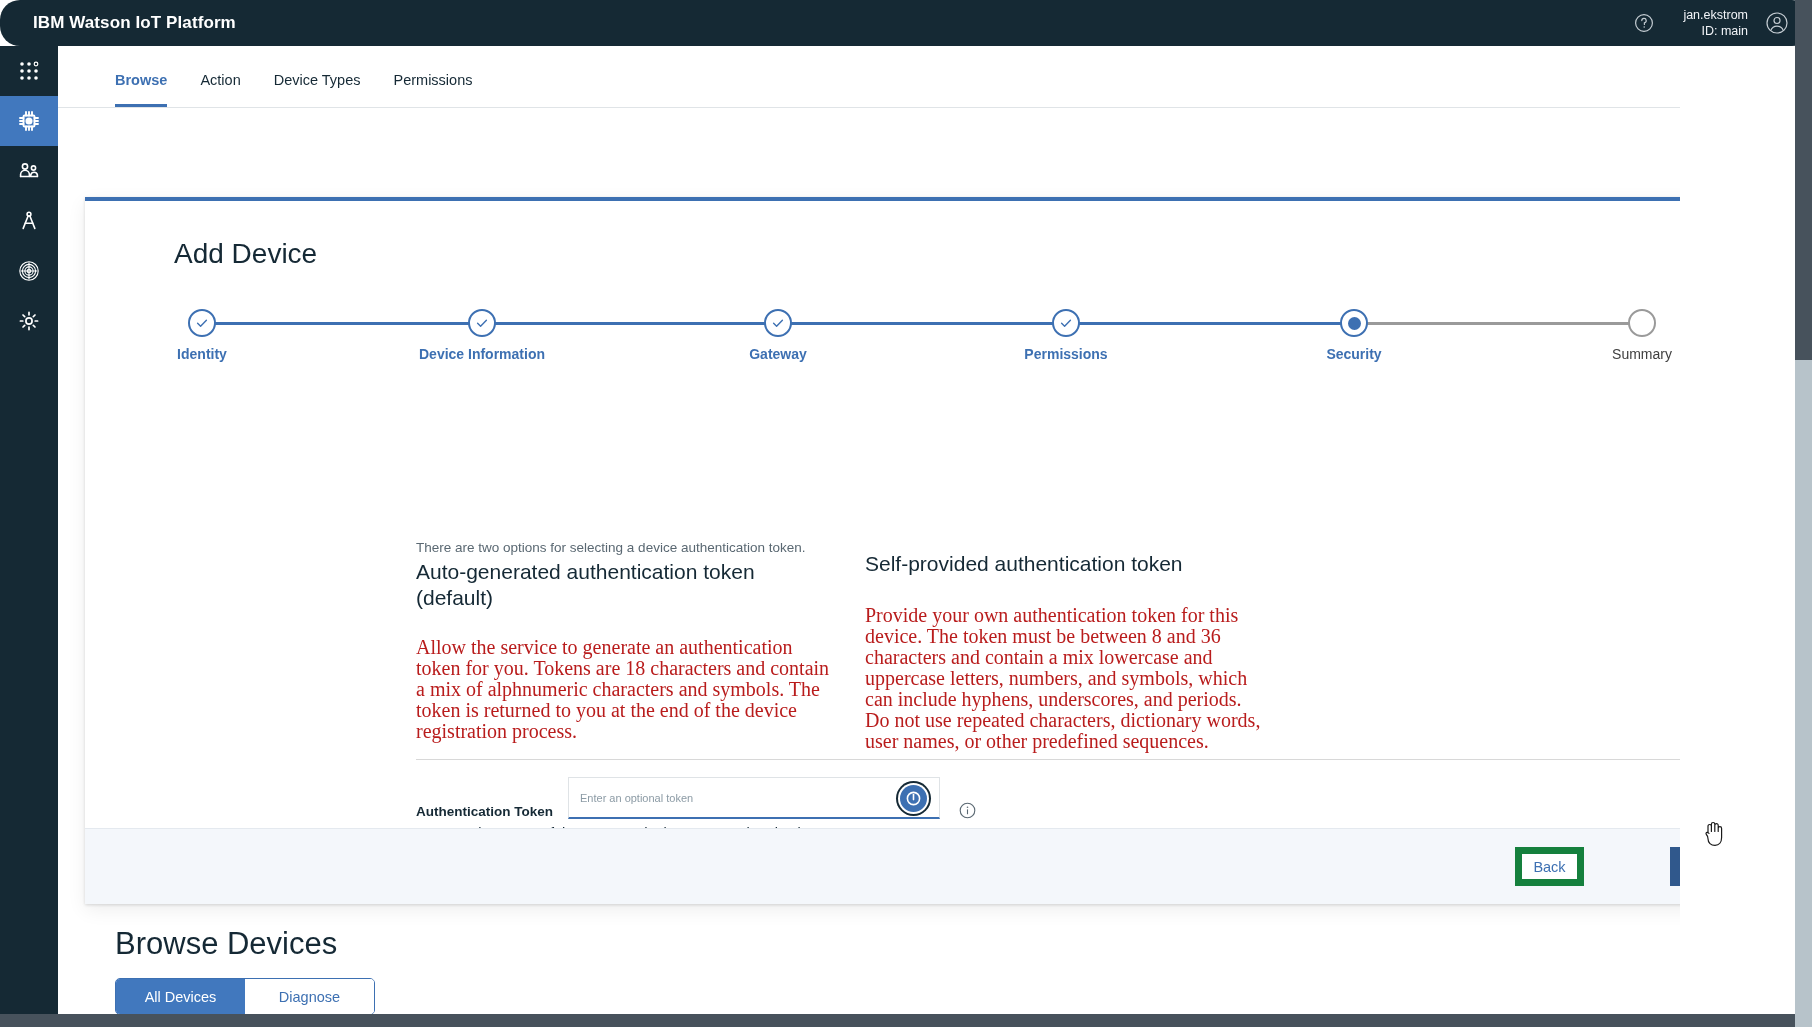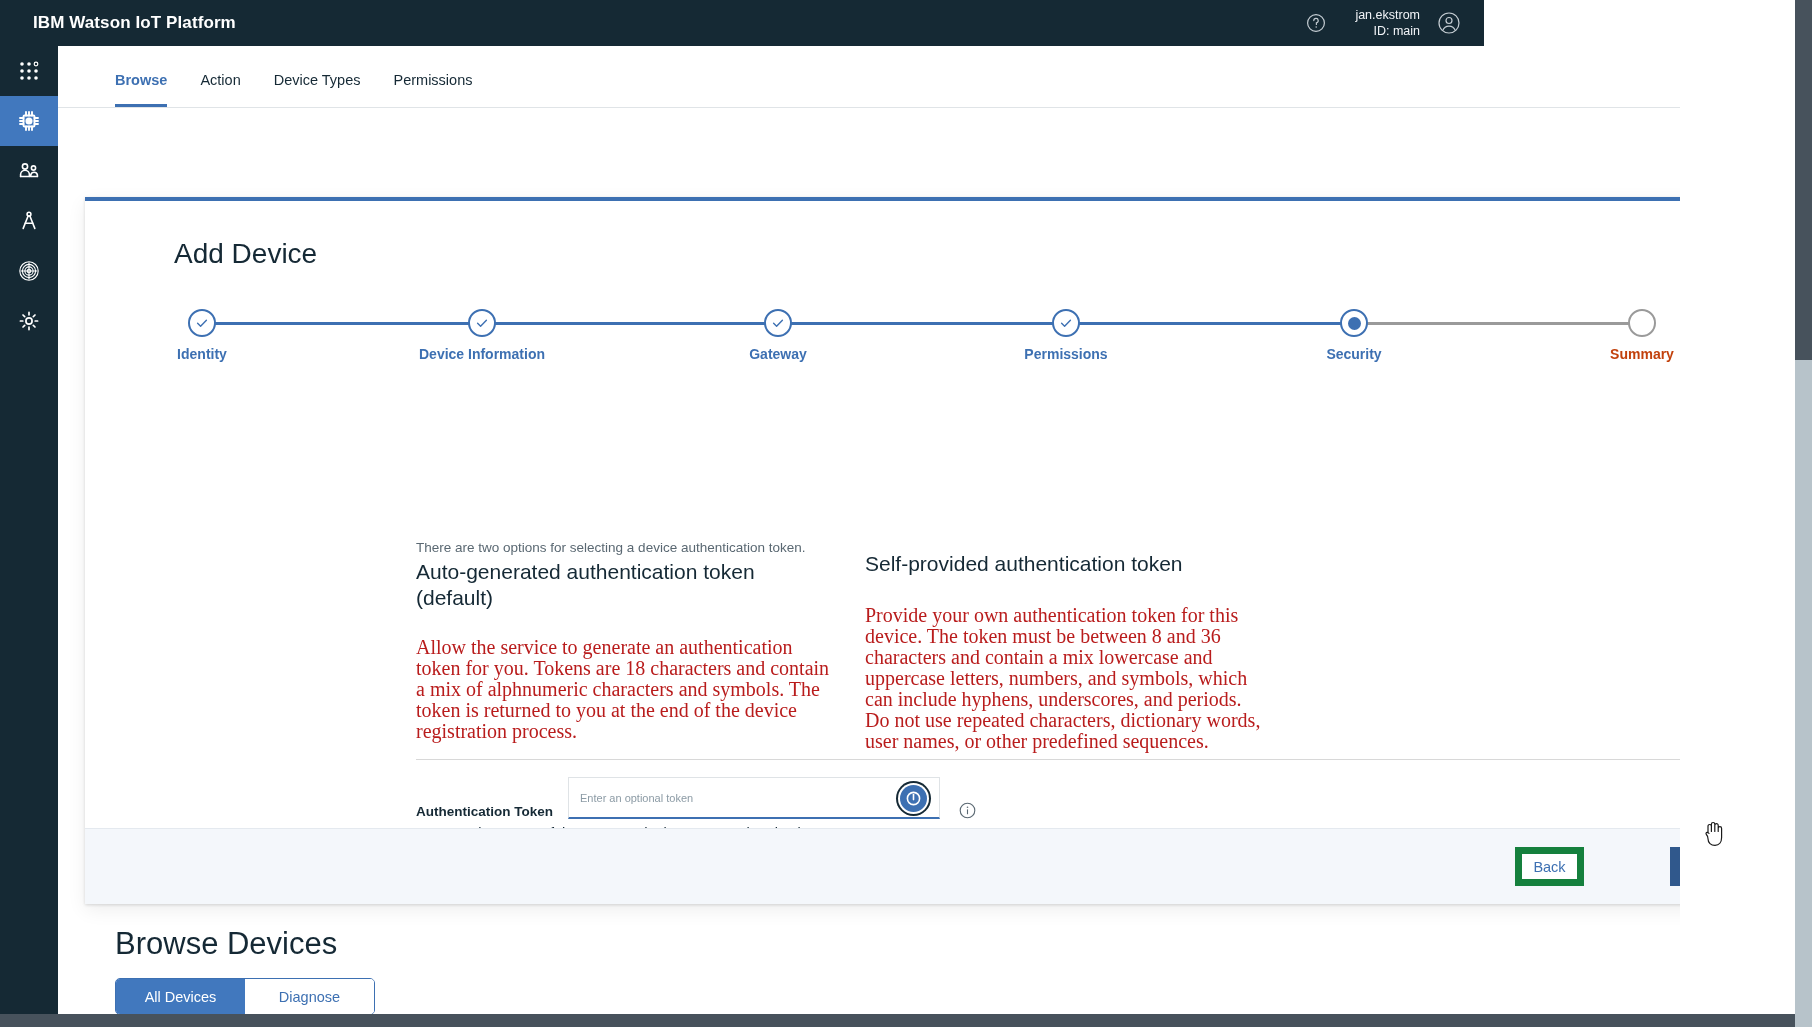--- a/index.html
+++ b/index.html
@@ -7,23 +7,23 @@
     width: 1812px; height: 1027px;
     overflow: hidden;
     background: #ffffff;
     font-family: "Liberation Sans", sans-serif;
     color: #152935;
   }
 
   
   #app-header {
     position: absolute; top: 0; left: 0;
-    width: 1484px; height: 46px;
+    width: 1812px; height: 46px;
     background: #152934;
-    display: flex; align-items: center;
+    display: flex; align-items: center; border-radius: 20px;
   }
   #brand {
     color: #ffffff; font-size: 17px; font-weight: bold;
     margin-left: 33px; letter-spacing: .1px;
   }
   #header-right {
     margin-left: auto; display: flex; align-items: center;
     height: 46px; padding-right: 18px;
   }
   .hdr-icon {
@@ -117,21 +117,21 @@
   }
   .step.pending .bullet { border-color: #9a9a9a; }
   .step.current .bullet::after {
     content: ""; width: 13px; height: 13px; border-radius: 50%;
     background: #3d70b2;
   }
   .step .lbl {
     margin-top: 9px; font-size: 14px; font-weight: bold; color: #3d70b2;
     white-space: nowrap;
   }
-  .step.pending .lbl { color: #c2410c; font-weight: bold; }
+  .step.pending .lbl { color: #404040; font-weight: normal; }
 
   
   #col-left  { position: absolute; top: 338px; left: 331px; width: 420px; }
   #col-right { position: absolute; top: 348px; left: 780px; width: 400px; }
 
   .lead-note { font-size: 13.5px; color: #5a6872; line-height: 18px; }
   .col-h {
     font-size: 21px; font-weight: 400; color: #152935;
     line-height: 26px; margin-top: 2px;
   }

